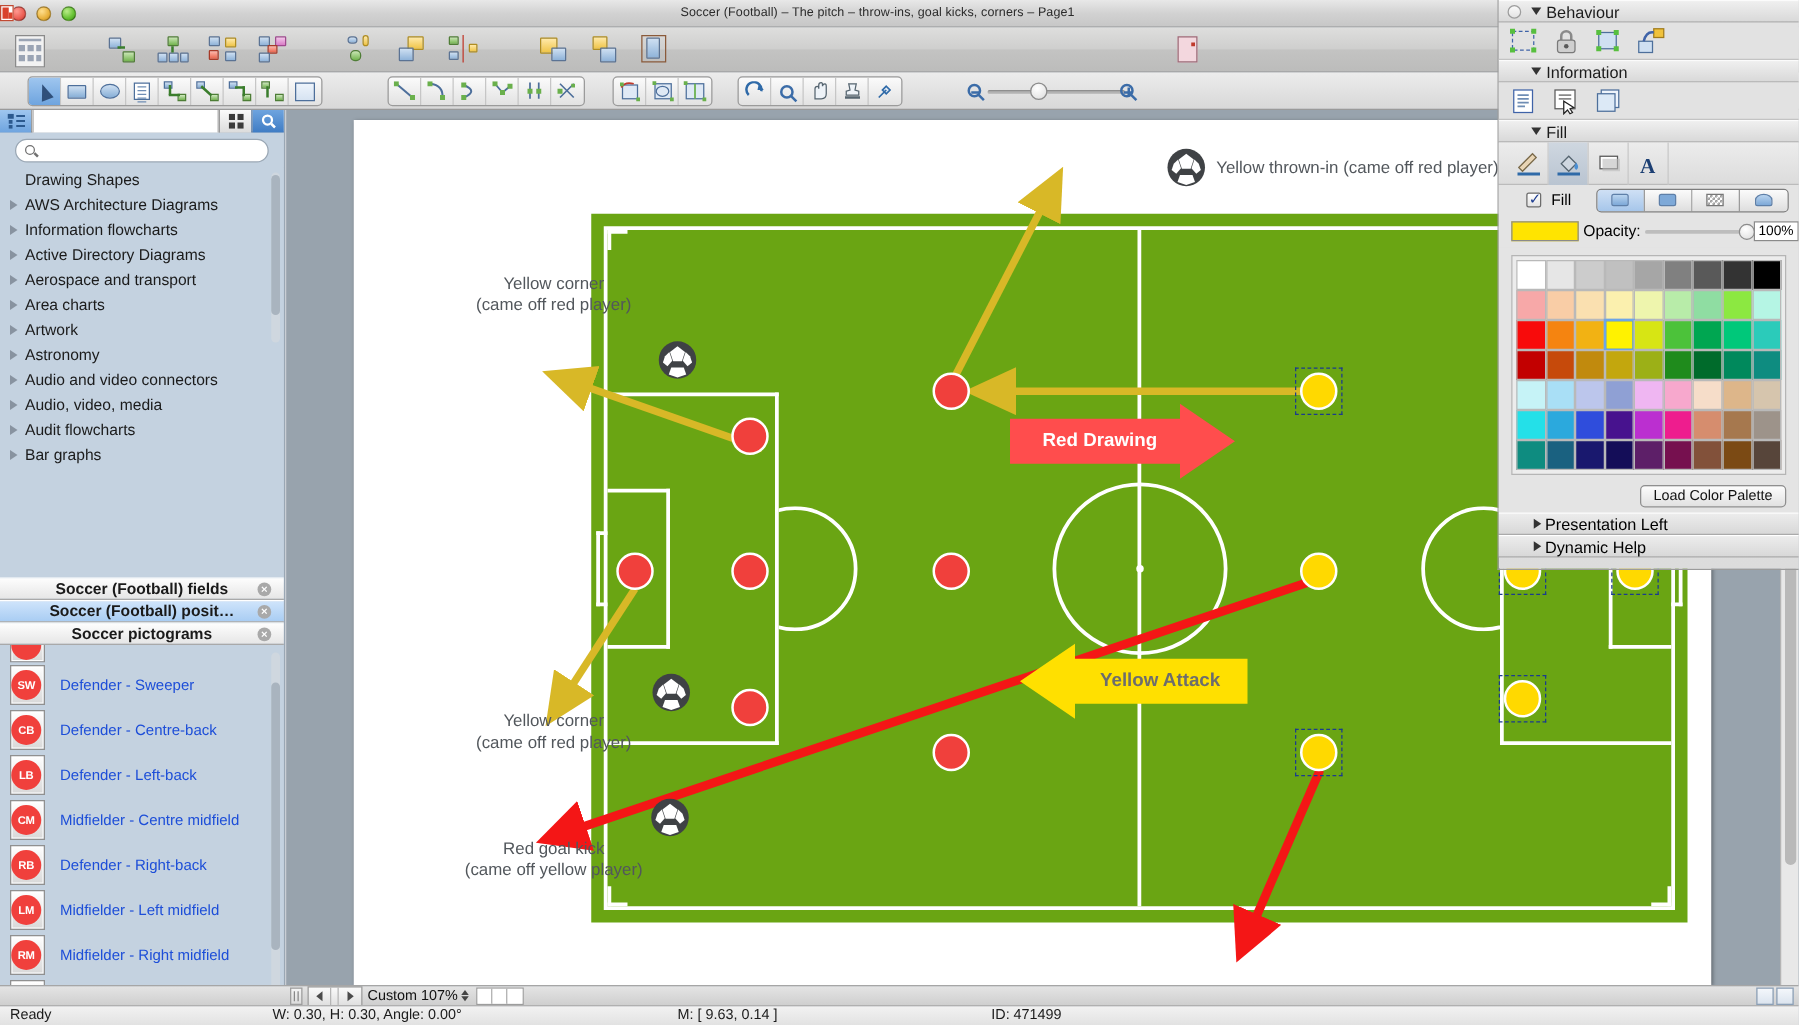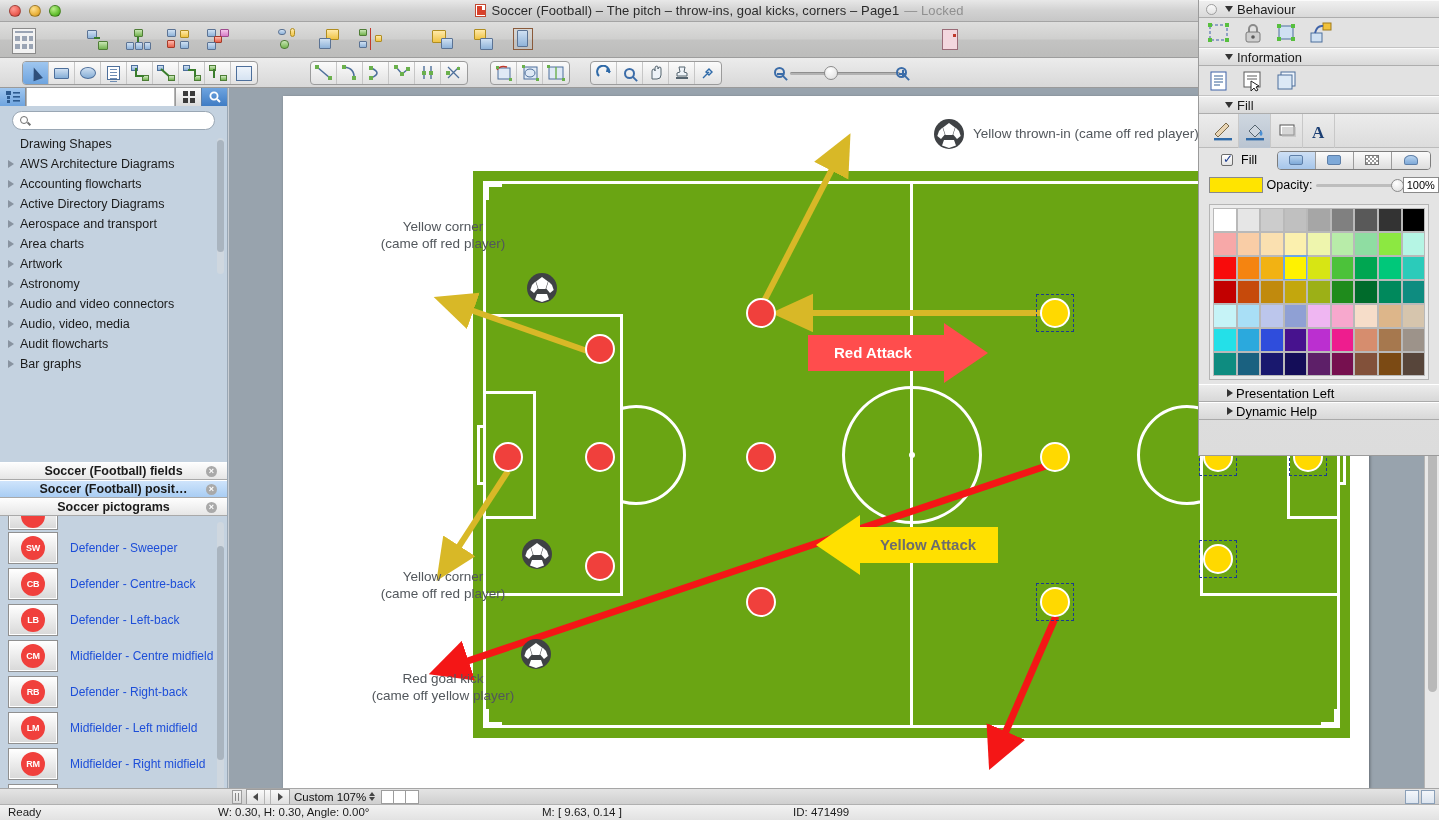--- a/index.html
+++ b/index.html
@@ -19,22 +19,22 @@
     border-bottom:1px solid #a4a4a4;
     display:flex; align-items:center;
   }
   .traffic { display:flex; gap:8px; padding-left:9px; }
   .tl { width:12px; height:12px; border-radius:50%; border:1px solid rgba(0,0,0,.30); }
   .tl.red{ background:radial-gradient(circle at 35% 30%, #ff9a92, #ec5f55 60%, #c13a31);}
   .tl.yellow{ background:radial-gradient(circle at 35% 30%, #ffe090, #e9b23d 60%, #bf8a1c);}
   .tl.green{ background:radial-gradient(circle at 35% 30%, #bbee8a, #65c132 60%, #3d9118);}
   .title-text {
     position:absolute; left:0; right:0; text-align:center;
-    font-size:13px; color:#2b2b2b; font-weight:500; letter-spacing:.1px;
-    display:flex; align-items:center; justify-content:center; gap:5px;
+    font-size:10px; color:#2b2b2b; font-weight:500; letter-spacing:.1px;
+    display:flex; align-items:center; justify-content:space-between; gap:5px;
   }
   .title-locked { color:#909090; }
   .doc-ico { width:11px; height:13px; background:#fff; border:1px solid #c04a33; position:relative; display:inline-block; }
   .doc-ico:before{ content:""; position:absolute; left:1px; top:1px; width:5px; height:9px; background:#d9412b;}
   .doc-ico:after{ content:""; position:absolute; left:6px; top:5px; width:3px; height:5px; background:#d9412b;}
 
   
   .toolbar1 {
     position:absolute; left:0; top:22px; width:1439px; height:36px;
     background: linear-gradient(to bottom,#dededd 0%,#cfcfce 48%,#c3c3c2 52%,#bcbcbb 100%);
@@ -136,23 +136,23 @@
     border-top:1px solid #ffffff; border-bottom:1px solid #a9a9a9;
     font-size:12.5px; font-weight:700; color:#1a1a1a;
   }
   .lib-head.active { background:linear-gradient(to bottom,#cfe4fb,#a9cdf3); }
   .lib-close { position:absolute; right:10px; width:11px; height:11px; border-radius:50%;
     background:#a9a9a9; color:#fff; font-size:9px; line-height:11px; text-align:center; }
 
   .shapes { position:absolute; left:0; right:0; top:428px; bottom:0; overflow:hidden; background:#c4d2e0; }
   .shape-row { height:36px; display:flex; align-items:center; padding-left:8px; gap:12px; }
   .shape-chip {
-    width:50px;height:32px; flex:none; border:1px solid #909090;
+    width:28px;height:32px; flex:none; border:1px solid #909090;
     background:linear-gradient(to bottom,#ffffff,#d8d8d8);
-    display:flex;align-items:center;justify-content:center;
+    display:flex;align-items:center;
     box-shadow:inset 0 0 0 1px #fff;
   }
   .pos-dot {
     width:24px;height:24px;border-radius:50%;
     display:flex;align-items:center;justify-content:center;
     color:#fff; font-size:9px; font-weight:700; letter-spacing:-.2px;
   }
   .pos-dot.red{ background:#f0403c; }
   .shape-label { font-size:12px; color:#1d4ed8; }
   .shapes-scroll{ position:absolute; right:3px; top:6px; width:7px; height:360px; background:#cfd7df; border-radius:4px;}
@@ -610,21 +610,21 @@
           <div class="tree-item">
             <span class="tri hidden"></span>
             <span>Drawing Shapes</span>
           </div>
           <div class="tree-item">
             <span class="tri"></span>
             <span>AWS Architecture Diagrams</span>
           </div>
           <div class="tree-item">
             <span class="tri"></span>
-            <span>Accounting flowcharts</span>
+            <span>Information flowcharts</span>
           </div>
           <div class="tree-item">
             <span class="tri"></span>
             <span>Active Directory Diagrams</span>
           </div>
           <div class="tree-item">
             <span class="tri"></span>
             <span>Aerospace and transport</span>
           </div>
           <div class="tree-item">
@@ -802,21 +802,21 @@
         <div class="player yellow" style="left:730px;top:271px;"></div>
         <div class="selbox" style="left:726px;top:267px;width:38px;height:38px;"></div>
         <div class="player yellow" style="left:730px;top:373px;"></div>
         <div class="selbox" style="left:726px;top:369px;width:38px;height:38px;"></div>
         <div class="player yellow" style="left:820px;top:271px;"></div>
         <div class="selbox" style="left:816px;top:267px;width:38px;height:38px;"></div>
 
         <div class="attack" style="left:335px;top:152px;width:182px;height:60px;">
           <div class="arrow-red-body"></div>
           <div class="arrow-red-head"></div>
-          <span class="attack-text" style="left:26px;top:21px;color:#fff;">Red Attack</span>
+          <span class="attack-text" style="left:26px;top:21px;color:#fff;">Red Drawing</span>
         </div>
         <div class="attack" style="left:343px;top:344px;width:186px;height:60px;">
           <div class="arrow-yel-head"></div>
           <div class="arrow-yel-body"></div>
           <span class="attack-text" style="left:64px;top:21px;color:#6d6d6d;">Yellow Attack</span>
         </div>
       </div>
 
       <div class="ball" style="left:650px;top:22px;">
         <svg viewBox="0 0 32 32">
@@ -1084,20 +1084,23 @@
             <div class="pal-cell" style="background: rgb(25, 24, 110);"></div>
             <div class="pal-cell" style="background: rgb(20, 13, 88);"></div>
             <div class="pal-cell" style="background: rgb(93, 31, 104);"></div>
             <div class="pal-cell" style="background: rgb(118, 16, 79);"></div>
             <div class="pal-cell" style="background: rgb(130, 81, 58);"></div>
             <div class="pal-cell" style="background: rgb(123, 74, 20);"></div>
             <div class="pal-cell" style="background: rgb(87, 69, 58);"></div>
           </div>
         </div>
     </div>
+    <div class="load-btn-row">
+      <div class="load-btn">Load Color Palette</div>
+    </div>
 
     <div class="rp-foot">
       <span class="caret-r"></span>
       <span>Presentation Left</span>
     </div>
     <div class="rp-foot">
       <span class="caret-r"></span>
       <span>Dynamic Help</span>
     </div>
   </div>

